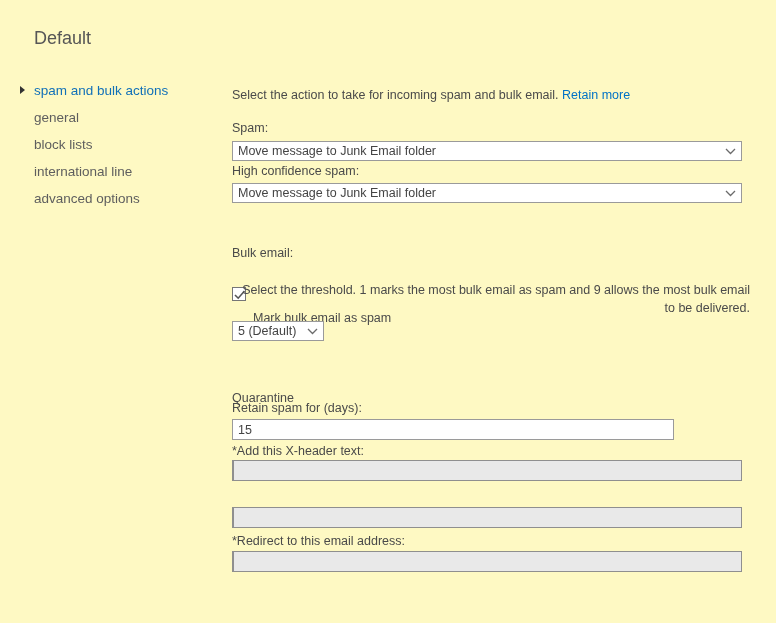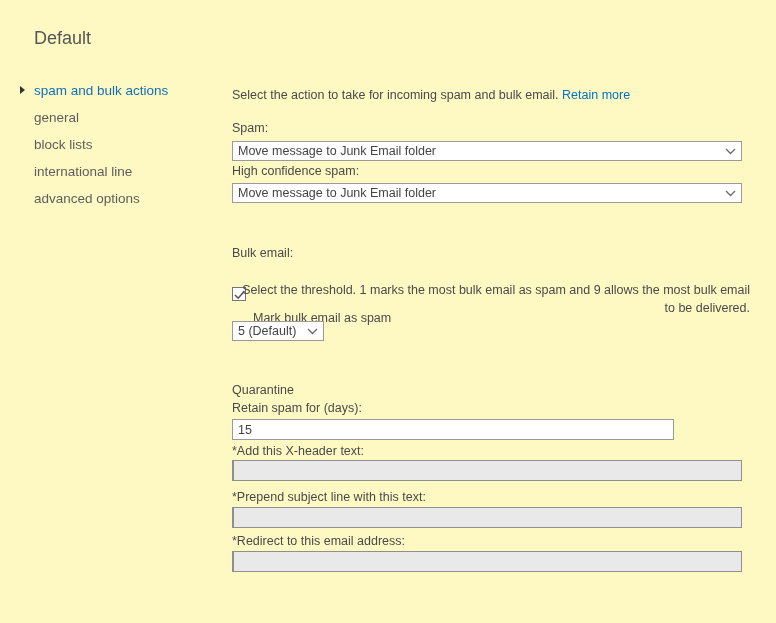--- a/index.html
+++ b/index.html
@@ -228,27 +228,26 @@
 
   <div class="dropdown" style="left:232px; top:321px; width:92px;">
     <span>5 (Default)</span>
     <span class="chev">
       <svg width="11" height="7" viewBox="0 0 11 7">
           <polyline points="1,1 5.5,5.5 10,1" fill="none" stroke="#6b6b6b" stroke-width="1.3"></polyline>
         </svg>
     </span>
   </div>
 
-  <div class="main-label" style="left:232px; top:383px;">Quarantine</div>
+  <div class="main-label" style="left:232px; top:391px;">Quarantine</div>
 
   <div class="main-label" style="left:232px; top:401px;">Retain spam for (days):</div>
   <input class="text-input" style="left: 232px; top: 419px; width: 442px;" type="text" value="15">
 
   <div class="main-label" style="left:232px; top:444px;">*Add this X-header text:</div>
   <input class="text-input disabled" style="left: 232px; top: 460px; width: 510px;" type="text" disabled="" value="">
 
-  <div class="main-label" style="left:232px; top:490px;">*Prepend subject line with this text:</div>
   <input class="text-input disabled" style="left: 232px; top: 507px; width: 510px;" type="text" disabled="" value="">
 
   <div class="main-label" style="left:232px; top:534px;">*Redirect to this email address:</div>
   <input class="text-input disabled" style="left: 232px; top: 551px; width: 510px;" type="text" disabled="" value="">
 
 </div>
 
 </body></html>

